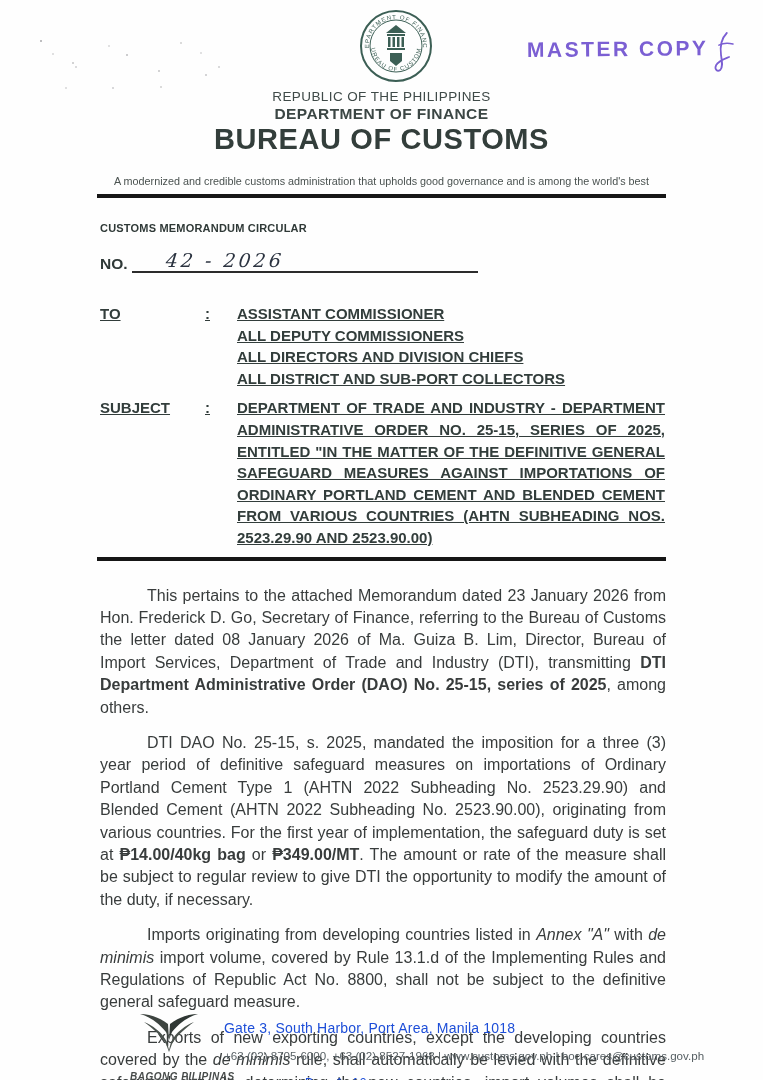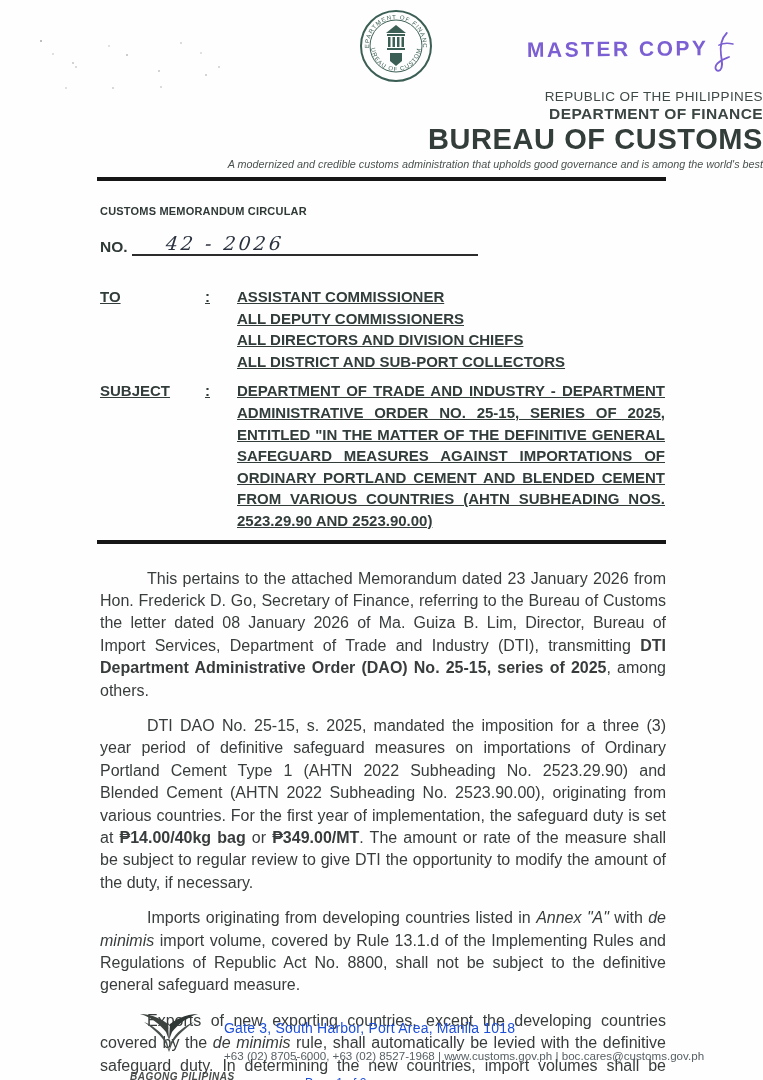--- a/index.html
+++ b/index.html
@@ -20,25 +20,25 @@
       86px 14px 0 rgba(110,110,115,.45), 140px 2px 0 rgba(120,120,120,.35),
       118px 30px 0 rgba(110,110,115,.4), 165px 34px 0 rgba(115,115,120,.4),
       120px 46px 0 rgba(120,120,120,.35), 72px 47px 0 rgba(110,110,115,.35),
       25px 47px 0 rgba(120,120,125,.3), 160px 12px 0 rgba(125,125,130,.3),
       68px 5px 0 rgba(125,125,130,.3), 178px 26px 0 rgba(115,115,120,.35),
       12px 13px 0 rgba(120,120,125,.3);
   }
   
   .seal-wrap{padding-top:9px;text-align:center;}
   .seal-wrap svg{display:inline-block;margin-left:28px;}
-  .hdr{ text-align:right; color:#3f4a48; }
+  .hdr{ text-align:center; color:#3f4a48; }
   .hdr-republic{font-size:13.5px;letter-spacing:.4px;margin-top:2px;}
   .hdr-dept{font-size:15.5px;font-weight:700;letter-spacing:.4px;margin-top:1px;color:#3b4644;}
   .hdr-bureau{font-size:29px;font-weight:700;letter-spacing:.6px;margin-top:0px;color:#333e3b;}
-  .hdr-tagline{font-size:10.8px;font-style:italic;color:#4a5250;margin-top:2px;}
+  .hdr-tagline{font-size:10.8px;color:#4a5250;margin-top:19px;}
   .rule{height:4px;background:#161616;margin:7px 97px 0 97px;}
   .rule2{height:4px;background:#161616;margin:8px 97px 0 97px;}
   
   .stamp{
     position:absolute;left:527px;top:32px;
     color:#7b5fd3;font-size:21px;font-weight:700;letter-spacing:2.5px;
     transform:rotate(-.6deg);white-space:nowrap;
   }
   .stamp svg{vertical-align:-18px;margin-left:2px;}
   

